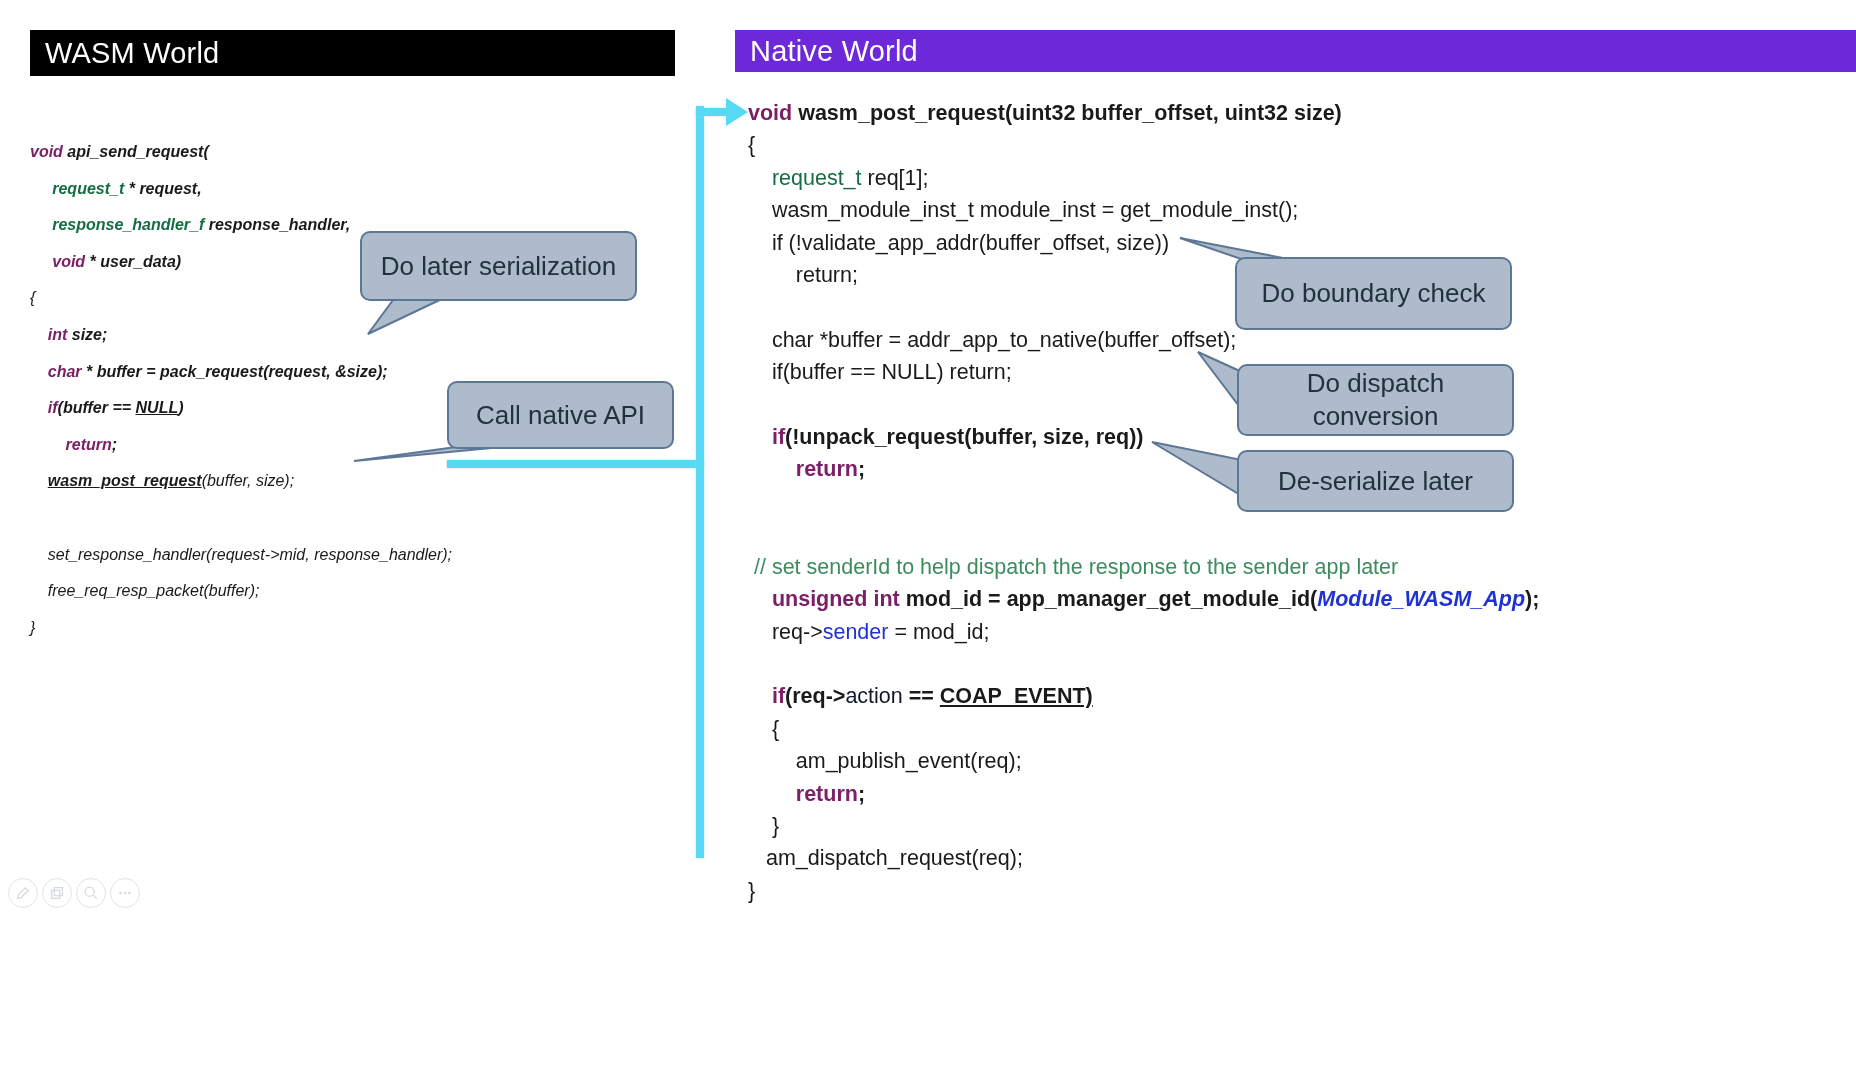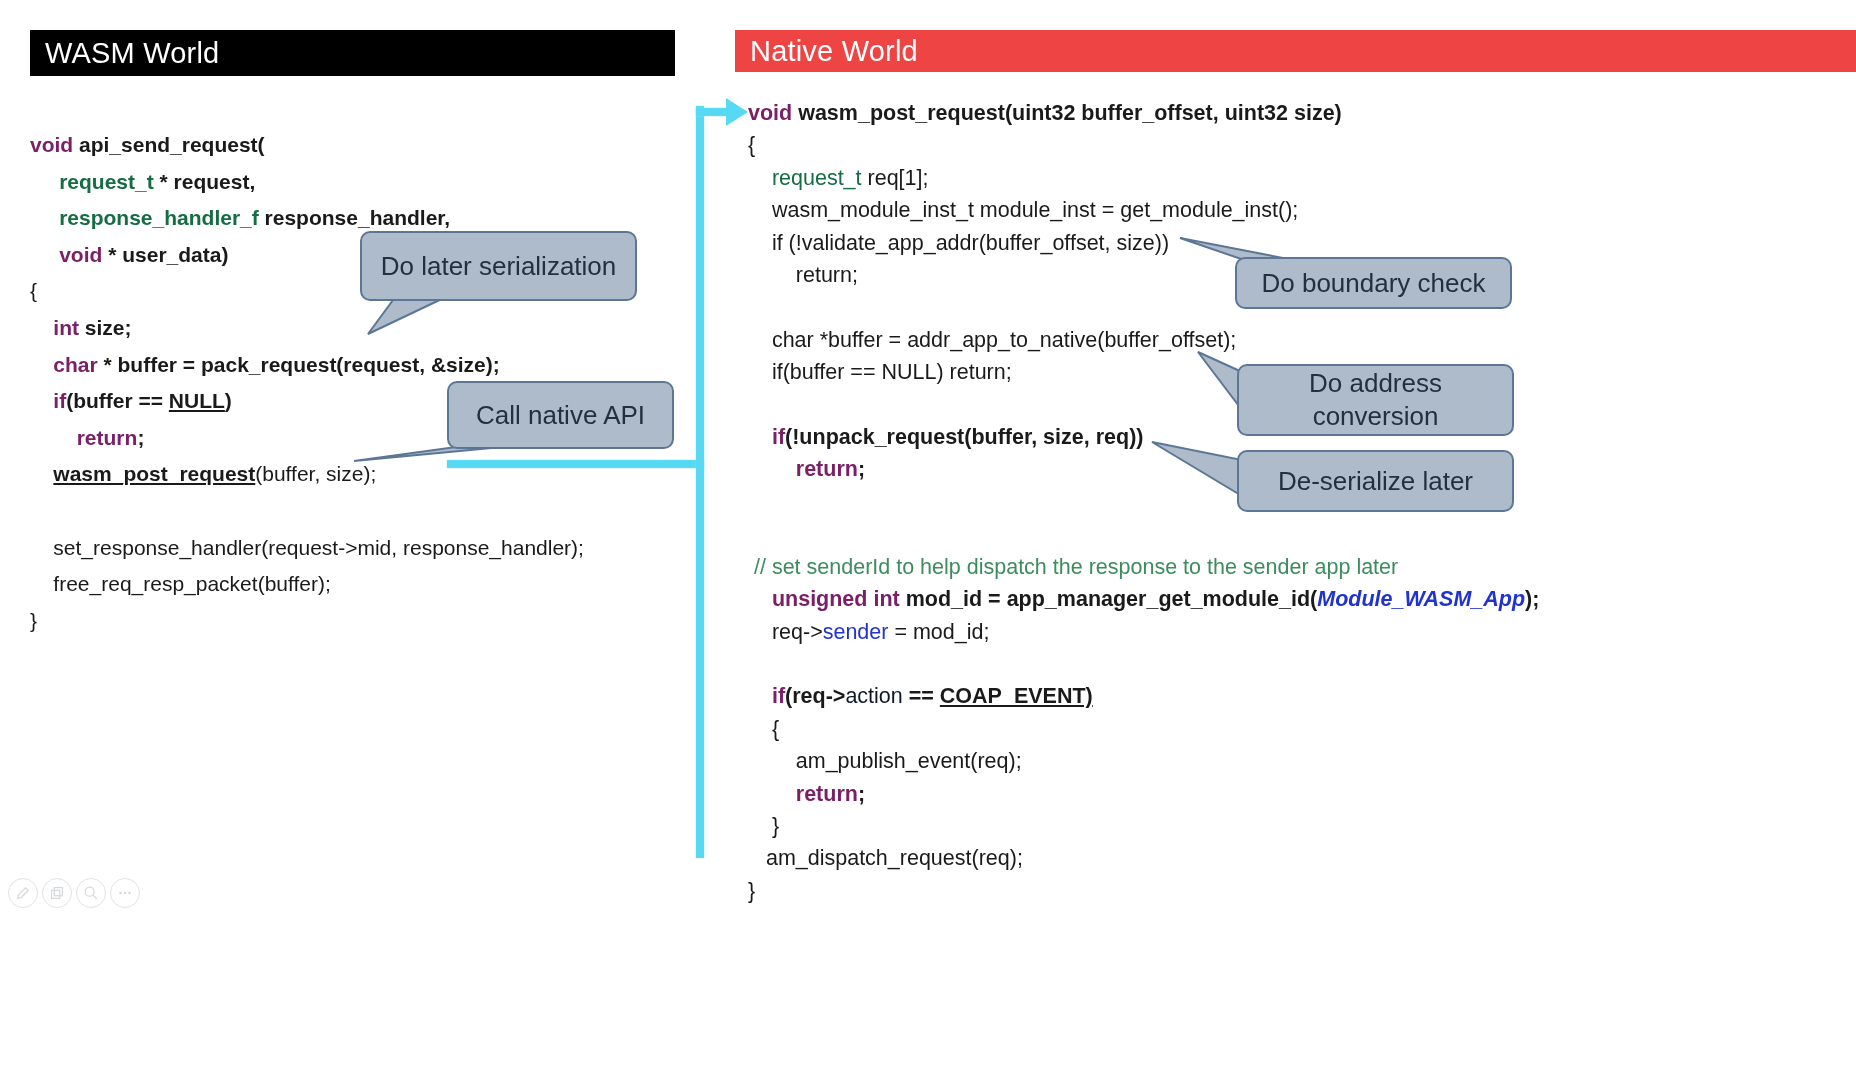--- a/index.html
+++ b/index.html
@@ -16,25 +16,25 @@
   .hdr {
     position:absolute;
     color:#ffffff;
     font-size:29px;
     display:flex;
     align-items:center;
     padding-left:15px;
     letter-spacing:.2px;
   }
   #left-header  { left:30px;  top:30px; width:645px;  height:46px; background:#000000; }
-  #right-header { left:735px; top:30px; width:1121px; height:42px; background:#ef4444; }
+  #right-header { left:735px; top:30px; width:1121px; height:42px; background:#6d28d9; }
 
   
   .code { position:absolute; white-space:pre; }
-  #wasm-code   { left:30px;  top:127px; font-size:21px;   line-height:36.6px; }
+  #wasm-code   { left:30px;  top:134px; font-size:16px;   line-height:36.6px;font-style:italic; }
   #native-code { left:748px; top:97px;  font-size:21.5px; line-height:32.4px; }
   .code-line { display:block; }
 
   .tok-kw  { color:#7B2066; font-weight:bold; }
   .tok-ty  { color:#156D43; font-weight:bold; }
   .tok-tyn { color:#156D43; }
   .tok-b   { font-weight:bold; }
   .tok-n   { }
   .tok-ub  { font-weight:bold; text-decoration:underline; }
   .tok-cm  { color:#3D8C5E; }
@@ -52,21 +52,21 @@
     align-items:center;
     justify-content:center;
     text-align:center;
     font-size:26px;
     line-height:33px;
     color:#22313E;
     padding:2px 14px;
   }
   #callout-serialization { left:360px;  top:231px; width:277px; height:70px; }
   #callout-call-native   { left:447px;  top:381px; width:227px; height:68px; }
-  #callout-boundary      { left:1235px; top:257px; width:277px; height:52px; }
+  #callout-boundary      { left:1235px; top:257px; width:277px; height:73px; }
   #callout-address       { left:1237px; top:364px; width:277px; height:72px; }
   #callout-deserialize   { left:1237px; top:450px; width:277px; height:62px; }
 
   #tails-layer { position:absolute; left:0; top:0; pointer-events:none; }
   #tails-layer polygon { fill:#AEBBCB; stroke:#5C7795; stroke-width:2; }
 
   
   .arrow-seg { position:absolute; background:#57D9F4; box-shadow:0 0 2px rgba(150,230,250,.9); }
   #arrow-vertical { left:696px; top:106px; width:8px;  height:752px; }
   #arrow-mid      { left:447px; top:460px; width:257px; height:8px; }
@@ -122,21 +122,21 @@
 <div class="callout" id="callout-serialization">
   <span>Do later serialization</span>
 </div>
 <div class="callout" id="callout-call-native">
   <span>Call native API</span>
 </div>
 <div class="callout" id="callout-boundary">
   <span>Do boundary check</span>
 </div>
 <div class="callout" id="callout-address">
-  <span>Do address conversion</span>
+  <span>Do dispatch conversion</span>
 </div>
 <div class="callout" id="callout-deserialize">
   <span>De-serialize later</span>
 </div>
 
 <div id="presenter-toolbar">
   <div class="tb-btn">
     <svg width="18" height="18" viewBox="0 0 20 20">
         <path d="M4 16l1.2-4.2 7.5-7.5 3 3-7.5 7.5L4 16z"></path>
       </svg>

